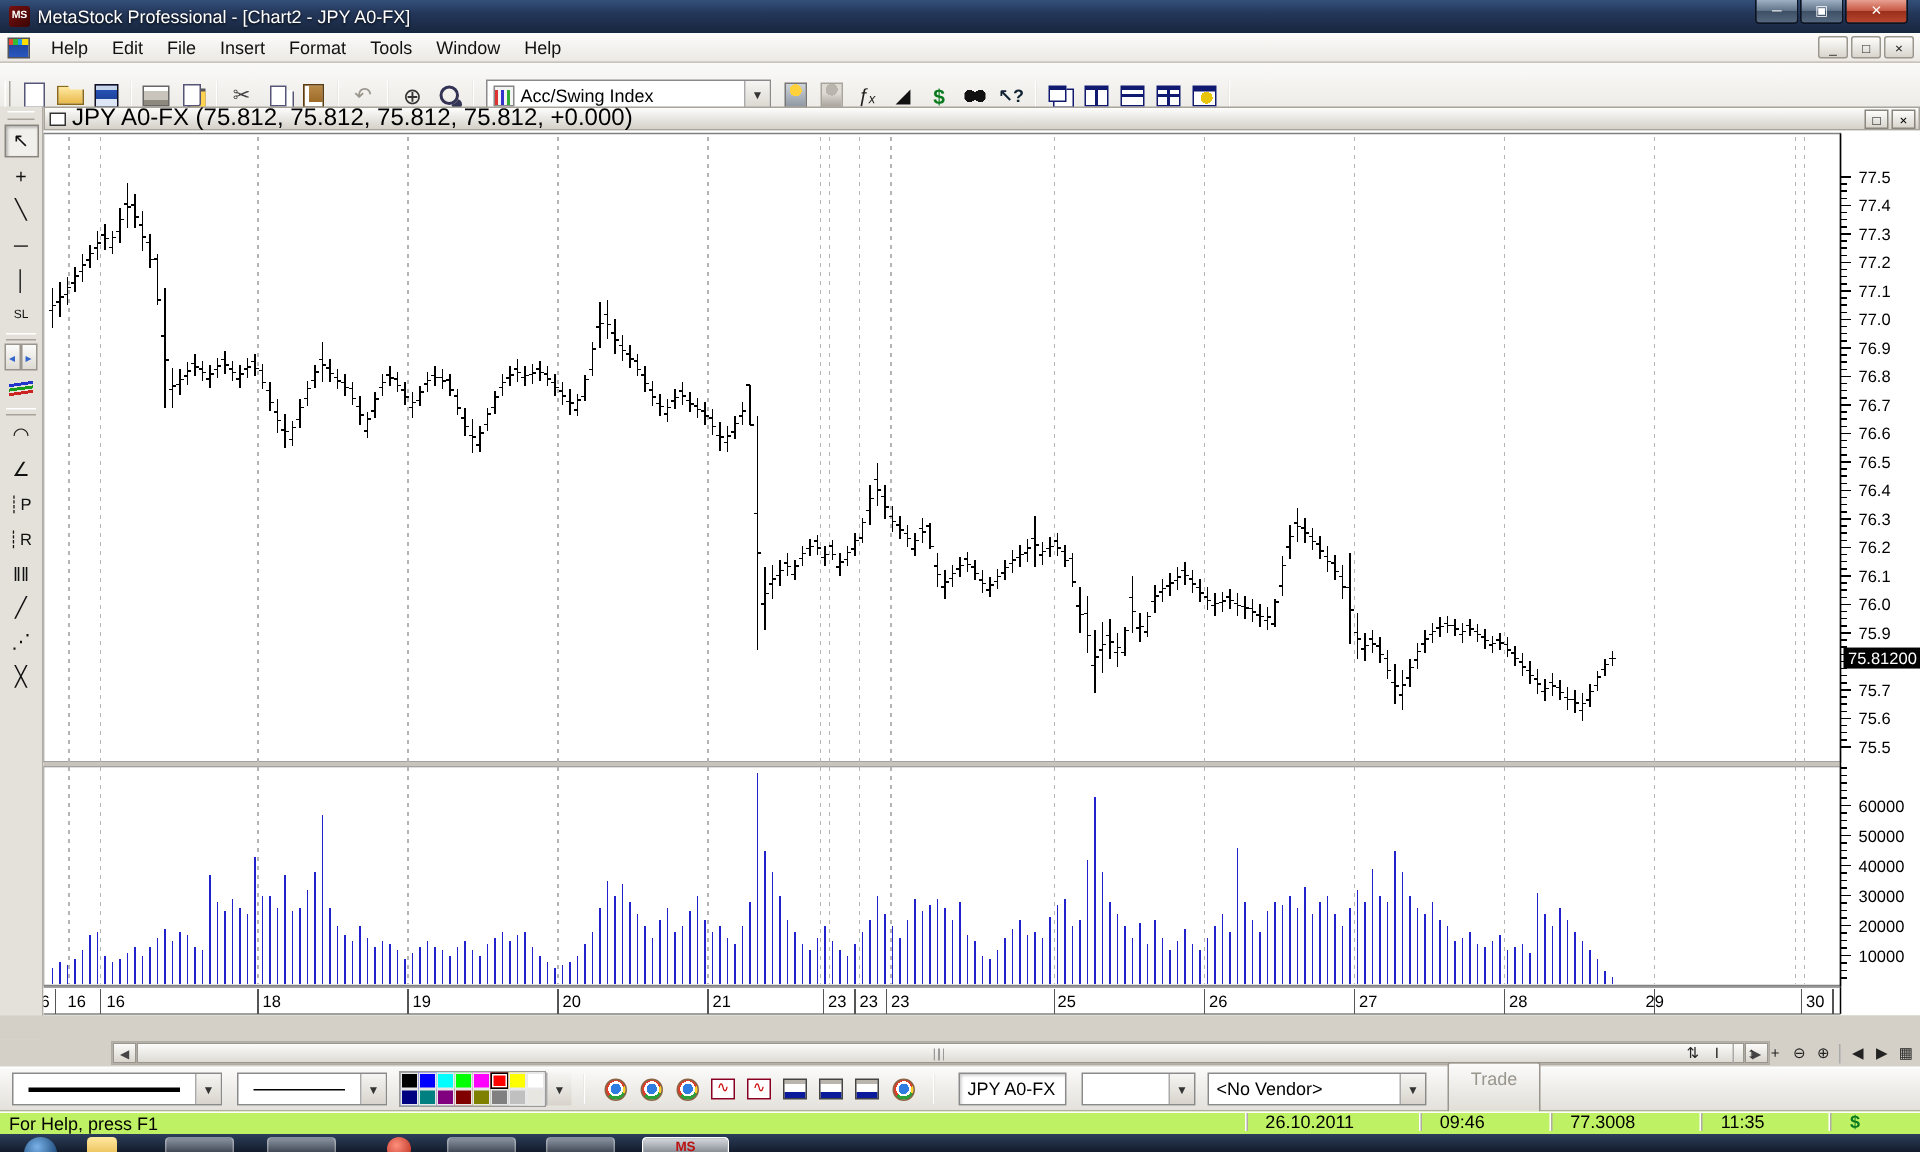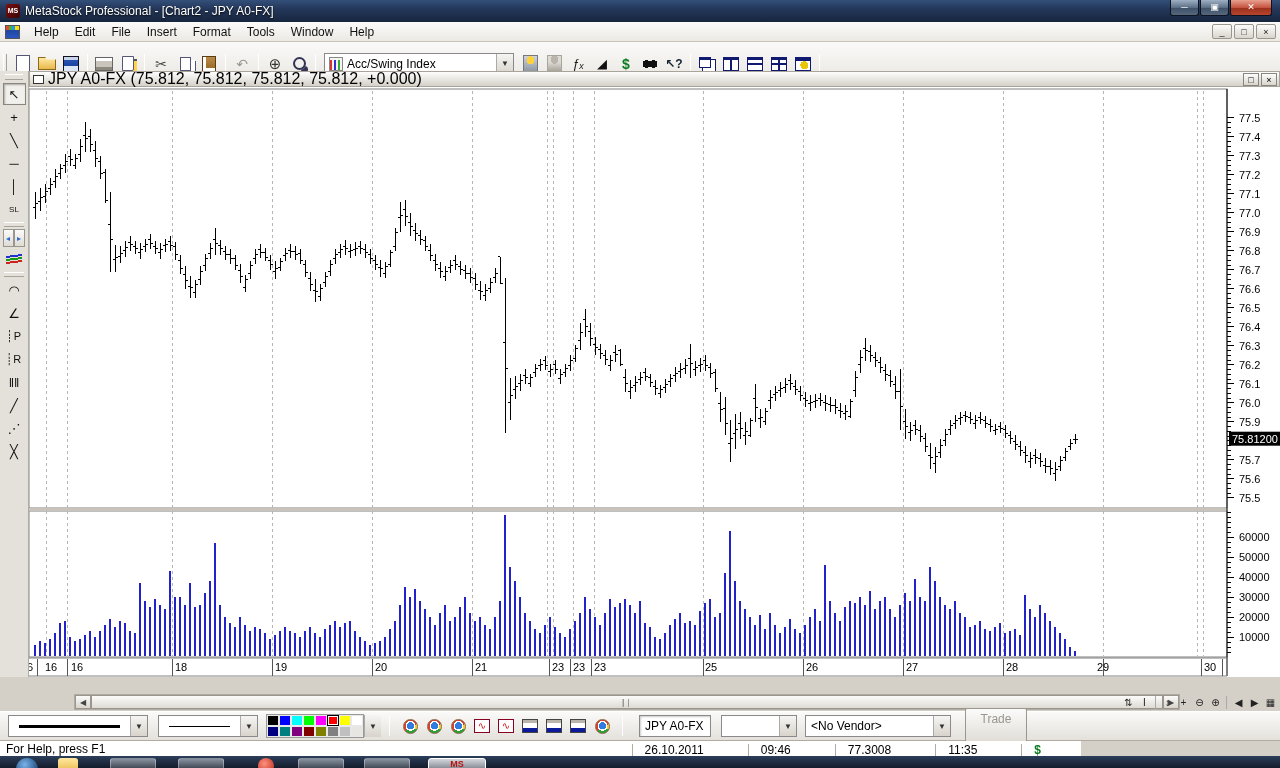--- a/index.html
+++ b/index.html
@@ -137,22 +137,22 @@
   .periodic { width:16px; height:14px; border:1px solid #444;
     background:linear-gradient(180deg,#b9b5ad 0 3px,#fff 3px 8px,#0a1a9a 8px); }
   .symbolbox { height:22px; width:72px; background:#fff; border:1px solid #8a8a8a; box-shadow:inset 1px 1px 2px #ccc;
     display:flex; align-items:center; padding-left:5px; margin-left:8px; }
   .vcombo { display:flex; height:22px; background:#fff; border:1px solid #8a8a8a; margin-left:8px; align-items:center; }
   .vcombo .val { padding-left:5px; }
   .trade-btn { height:37px; width:62px; margin-left:14px; background:linear-gradient(180deg,#fbfbfa,#dedbd4);
     border:1px solid #9a968e; border-radius:2px; color:#9a968e; text-align:center; line-height:21px; }
 
   
-  .statusbar { position:absolute; left:0; top:741px; width:1081px; height:15px; background:#ffffff;
-    border-top:1px solid #fff; display:flex; align-items:flex-end; font-size:12px; }
+  .statusbar { position:absolute; left:0; top:741px; width:1280px; height:15px; background:#bef264;
+    border-top:1px solid #fff; display:flex; align-items:flex-start; font-size:12px; }
   .statusbar .help { padding-left:6px; flex:1; }
   .scell { padding:0 12px; height:12px; line-height:12px; border-left:1px solid #b0aca4; box-shadow:-1px 0 0 #fff; }
   .scell.dollar { color:#0a7a1e; font-weight:bold; }
 
   
   .taskbar { position:absolute; left:0; top:756px; width:1280px; height:12px;
     background:linear-gradient(180deg,#2c3e5a,#131c2c); }
   .tb-item { position:absolute; top:2px; height:14px; border-radius:3px; }
   .tb-orb { left:16px; width:22px; height:22px; border-radius:50%; background:radial-gradient(circle at 40% 30%,#7ab2e8,#1d4a7a 70%); }
   .tb-folder { left:58px; width:20px; background:linear-gradient(180deg,#ffe9a0,#e8b84b); }

